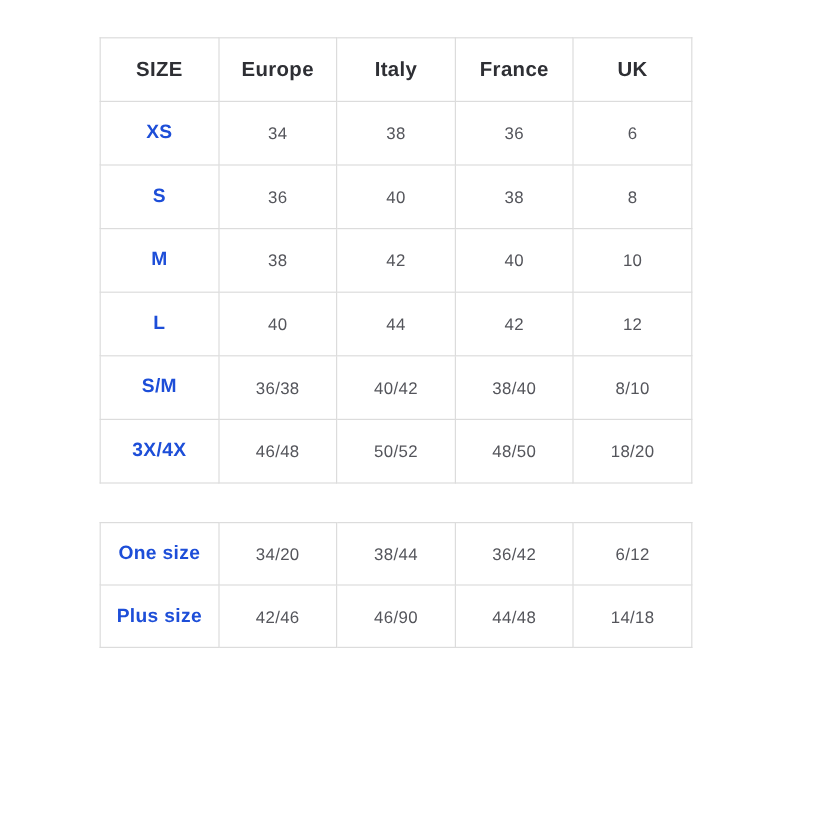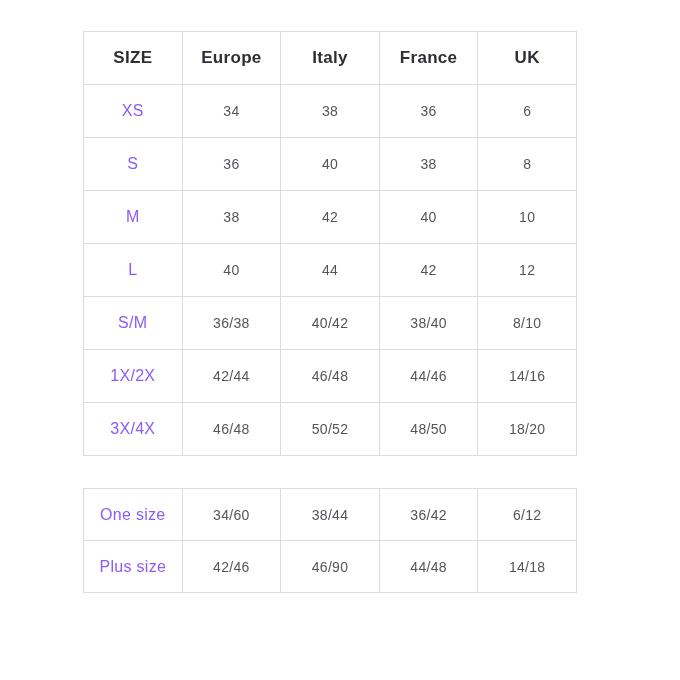--- a/index.html
+++ b/index.html
@@ -39,22 +39,22 @@
   table.main-table td, table.main-table th { height: 52px; }
   table.extra-table td { height: 51px; }
   th.header-cell {
     font-size: 17px;
     font-weight: bold;
     color: #2e2f34;
     letter-spacing: 0.3px;
   }
   td.label-cell {
     font-size: 16px;
-    font-weight: normal;
-    color: #8b5cf6;
+    font-weight: bold;
+    color: #1d4ed8;
     letter-spacing: 0.3px;
   }
   td.value-cell {
     font-size: 14px;
     font-weight: 400;
     color: #54555b;
     letter-spacing: 0.3px;
   }
   table.extra-table { margin-top: 32px; }
 </style>
@@ -104,41 +104,34 @@
             <td class="value-cell">12</td>
           </tr>
           <tr>
             <td class="label-cell">S/M</td>
             <td class="value-cell">36/38</td>
             <td class="value-cell">40/42</td>
             <td class="value-cell">38/40</td>
             <td class="value-cell">8/10</td>
           </tr>
           <tr>
-            <td class="label-cell">1X/2X</td>
-            <td class="value-cell">42/44</td>
-            <td class="value-cell">46/48</td>
-            <td class="value-cell">44/46</td>
-            <td class="value-cell">14/16</td>
-          </tr>
-          <tr>
             <td class="label-cell">3X/4X</td>
             <td class="value-cell">46/48</td>
             <td class="value-cell">50/52</td>
             <td class="value-cell">48/50</td>
             <td class="value-cell">18/20</td>
           </tr>
         </tbody>
     </table>
 
     <table class="size-table extra-table">
       <tbody id="extra-body">
           <tr>
             <td class="label-cell">One size</td>
-            <td class="value-cell">34/60</td>
+            <td class="value-cell">34/20</td>
             <td class="value-cell">38/44</td>
             <td class="value-cell">36/42</td>
             <td class="value-cell">6/12</td>
           </tr>
           <tr>
             <td class="label-cell">Plus size</td>
             <td class="value-cell">42/46</td>
             <td class="value-cell">46/90</td>
             <td class="value-cell">44/48</td>
             <td class="value-cell">14/18</td>

